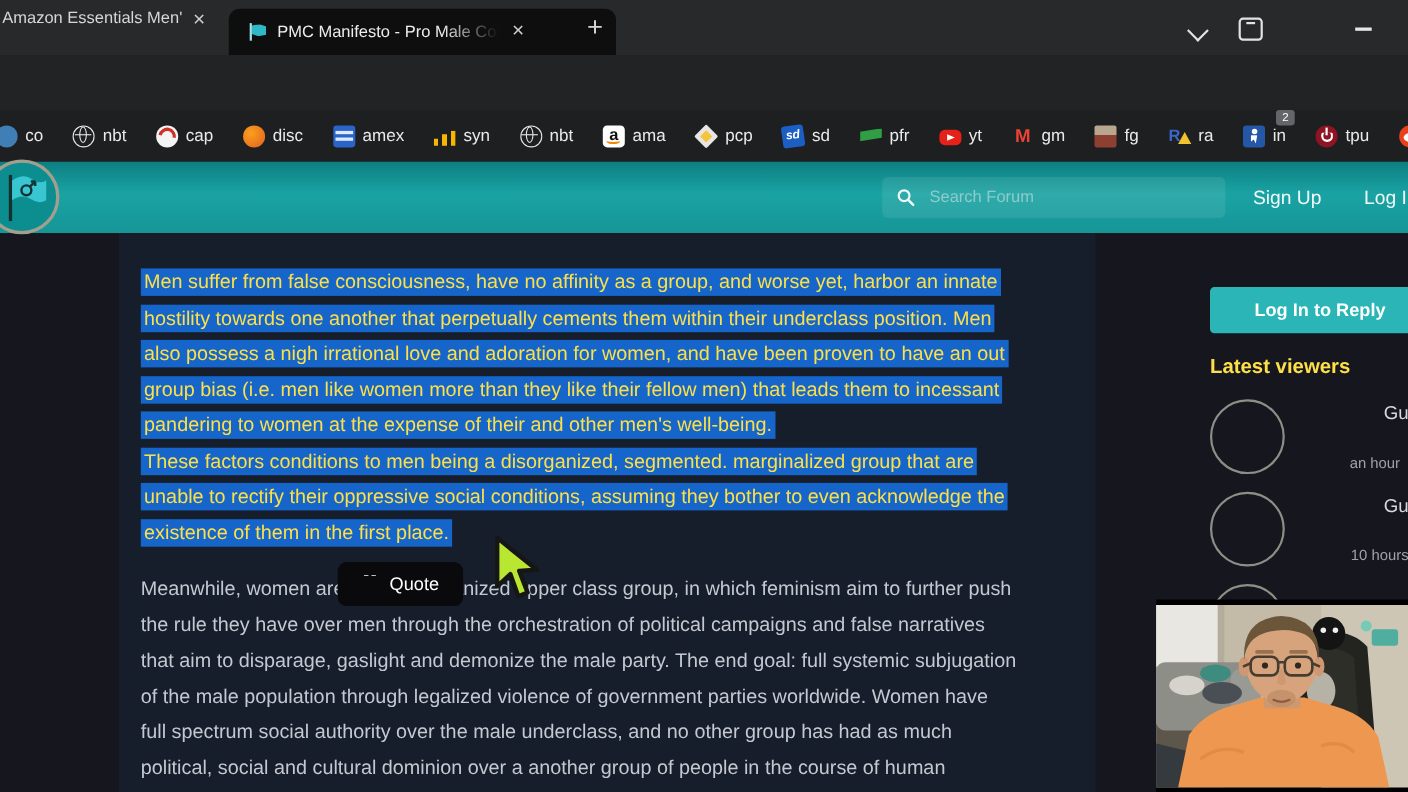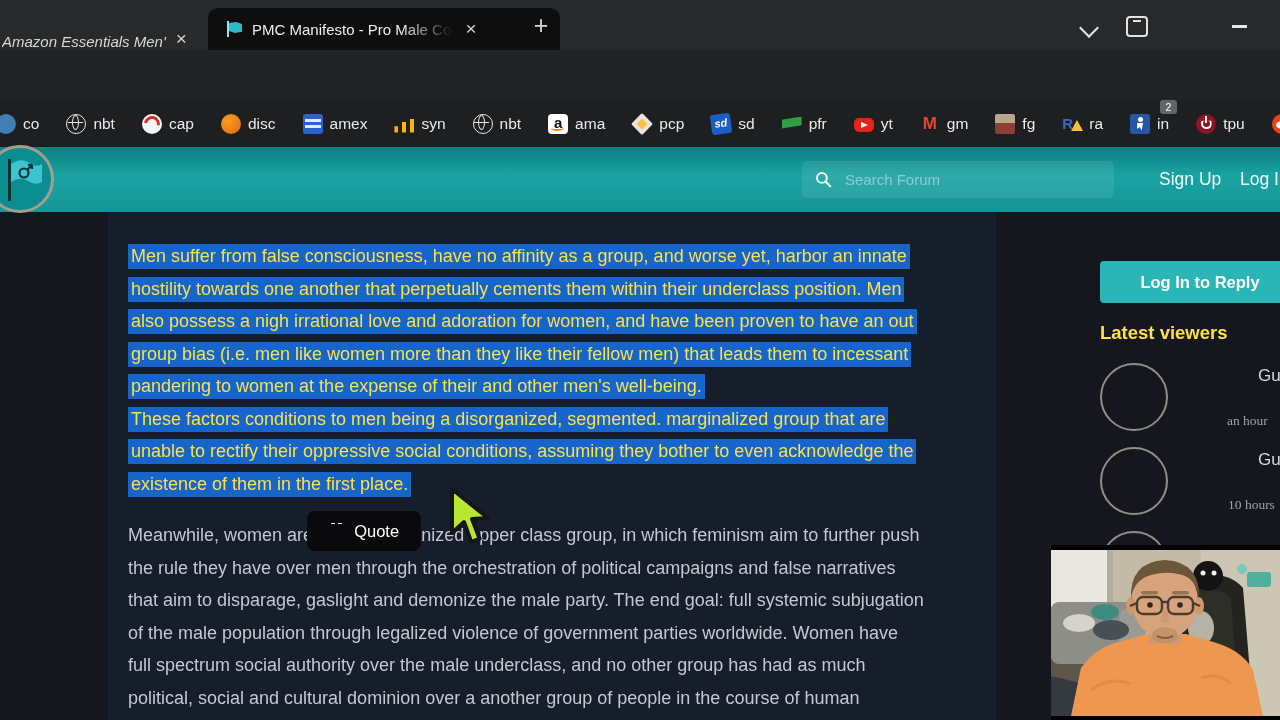--- a/index.html
+++ b/index.html
@@ -3,22 +3,22 @@
 <meta charset="utf-8">
 <style>
   html,body{margin:0;padding:0;}
   body{width:1280px;height:720px;overflow:hidden;position:relative;background:#15161e;
        font-family:"Liberation Sans",sans-serif;-webkit-font-smoothing:antialiased;}
   .abs{position:absolute;}
   svg{display:block;}
 
   
   .tabstrip{left:0;top:0;width:1280px;height:50px;background:#28292a;}
-  .tab-inactive{left:0;top:8px;width:205px;height:42px;display:flex;align-items:flex-end;
-    color:#d6d7d7;font-size:15px;font-style:italic;}
+  .tab-inactive{left:0;top:8px;width:205px;height:42px;display:flex;align-items:flex-start;
+    color:#d6d7d7;font-size:15px;}
   .tab-inactive .ttl{width:168px;overflow:hidden;white-space:nowrap;margin-left:2px;}
   .tab-close{width:22px;height:22px;display:flex;align-items:center;justify-content:center;
     color:#cfcfcf;font-size:19px;border-radius:50%;cursor:pointer;}
   .tab-active{left:208px;top:8px;width:352px;height:42px;background:#0e0e0f;
     border-radius:10px 10px 0 0;display:flex;align-items:center;color:#ededee;font-size:15px;
     padding:0 8px 0 18px;box-sizing:border-box;}
   .favicon-flag{width:17px;height:16px;margin-right:9px;flex:none;position:relative;}
   .favicon-flag .fl{position:absolute;left:3px;top:1px;width:13px;height:11px;background:#2fb9c6;
     clip-path:polygon(0 10%,55% 0,100% 18%,100% 88%,45% 100%,0 82%);}
   .favicon-flag .po{position:absolute;left:1px;top:0;width:2px;height:16px;background:#9fe3ea;}
@@ -122,21 +122,21 @@
 
   .cursor{left:446px;top:487px;z-index:40;pointer-events:none;}
 
   
   .replybtn{left:1100px;top:261px;width:200px;height:42px;background:#2bb5b6;border-radius:4px;
     color:#fff;font-weight:bold;font-size:16.5px;display:flex;align-items:center;justify-content:center;
     cursor:pointer;}
   .lv-head{left:1100px;top:322px;color:#fde047;font-size:18.5px;font-weight:bold;}
   .vcirc{width:68px;height:68px;border-radius:50%;border:2.5px solid #8f8e86;box-sizing:border-box;}
   .vname{color:#d7d9dc;font-size:17px;white-space:nowrap;}
-  .vtime{color:#9fa3a8;font-size:13.5px;white-space:nowrap;font-family:Liberation Serif, serif;}
+  .vtime{color:#9fa3a8;font-size:13.5px;white-space:nowrap;}
 
   
   .webcam{left:1051px;top:545px;width:229px;height:175px;background:#000;z-index:20;
     padding-top:5px;box-sizing:border-box;}
 </style>
 </head>
 <body>
 
 <div class="abs tabstrip">
   <div class="abs tab-inactive">
@@ -327,21 +327,21 @@
 </div>
 <div class="abs searchbox">
   <span>
     <svg width="19" height="19" viewBox="0 0 24 24">
         <circle cx="10" cy="10" r="6.2" fill="none" stroke="#eef7f7" stroke-width="2.6"></circle>
         <line x1="14.8" y1="14.8" x2="20.5" y2="20.5" stroke="#eef7f7" stroke-width="2.8" stroke-linecap="round"></line>
       </svg>
   </span>
   <input type="text" readonly="" placeholder="Search Forum" style="">
 </div>
-<div class="abs hdrlink" style="left:1139px;margin-left:20px;">Sign Up</div>
+<div class="abs hdrlink" style="left:1139px;">Sign Up</div>
 <div class="abs hdrlink" style="left:1240px;">Log In</div>
 
 <div class="abs page"></div>
 <div class="abs postcol"></div>
 
 <div class="abs tblock" style="left:128px;top:240px;">
   <div class="tl sel"><span>Men suffer from false consciousness, have no affinity as a group, and worse yet, harbor an innate</span></div>
   <div class="tl sel"><span>hostility towards one another that perpetually cements them within their underclass position. Men</span></div>
   <div class="tl sel"><span>also possess a nigh irrational love and adoration for women, and have been proven to have an out</span></div>
   <div class="tl sel"><span>group bias (i.e. men like women more than they like their fellow men) that leads them to incessant</span></div>

